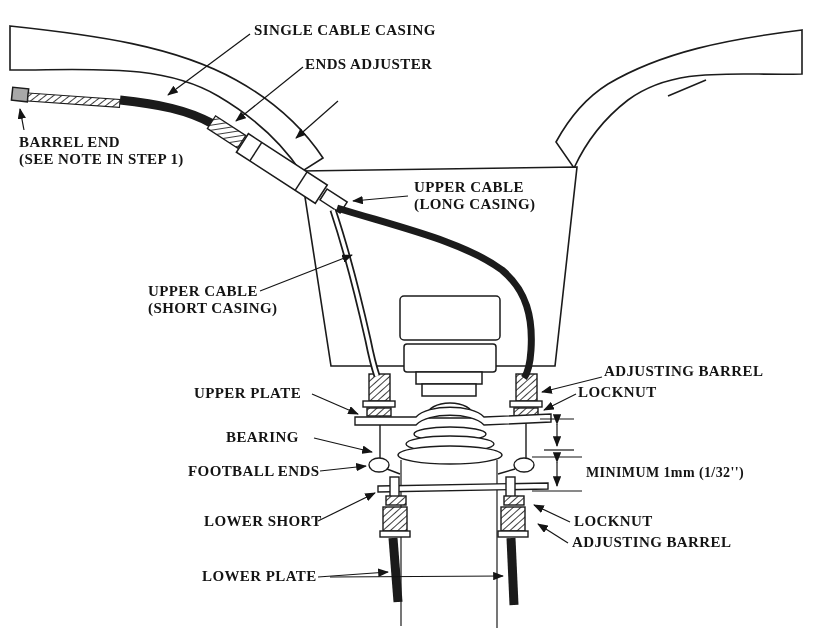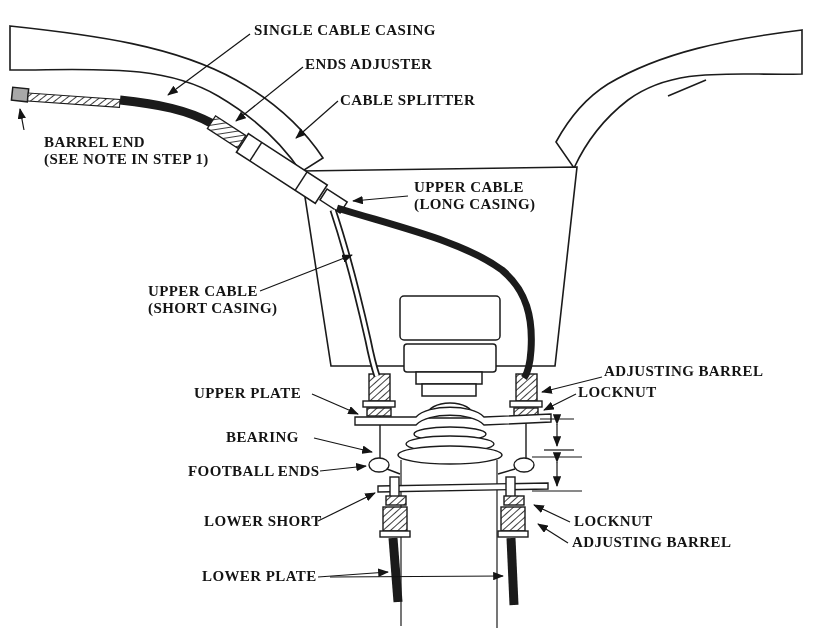--- a/index.html
+++ b/index.html
@@ -134,30 +134,30 @@
       <line x1="557" y1="424" x2="557" y2="446" marker-start="url(#arr)" marker-end="url(#arr)"></line>
       <line x1="544" y1="450" x2="574" y2="450"></line>
       <line x1="532" y1="457" x2="582" y2="457"></line>
       <line x1="557" y1="462" x2="557" y2="486" marker-start="url(#arr)" marker-end="url(#arr)"></line>
       <line x1="532" y1="491" x2="582" y2="491"></line>
     </g>
   </svg>
 
   <div class="lbl" style="left:254px;top:22px">SINGLE CABLE CASING</div>
   <div class="lbl" style="left:305px;top:56px">ENDS ADJUSTER</div>
-  <div class="lbl" style="left:340px;top:92px">CABLE SPLITTER</div>
-  <div class="lbl" style="left:44px;top:134px">BARREL END
+  <div class="lbl" style="left:19px;top:134px">BARREL END
 (SEE NOTE IN STEP 1)</div>
   <div class="lbl" style="left:414px;top:179px">UPPER CABLE
 (LONG CASING)</div>
   <div class="lbl" style="left:148px;top:283px">UPPER CABLE
 (SHORT CASING)</div>
   <div class="lbl" style="left:194px;top:385px">UPPER PLATE</div>
   <div class="lbl" style="left:604px;top:363px">ADJUSTING BARREL</div>
   <div class="lbl" style="left:578px;top:384px">LOCKNUT</div>
   <div class="lbl" style="left:226px;top:429px">BEARING</div>
   <div class="lbl" style="left:188px;top:463px">FOOTBALL ENDS</div>
+  <div class="lbl small" style="left:586px;top:464px">MINIMUM 1mm (1/32'')</div>
   <div class="lbl" style="left:204px;top:513px">LOWER SHORT</div>
   <div class="lbl" style="left:574px;top:513px">LOCKNUT</div>
   <div class="lbl" style="left:572px;top:534px">ADJUSTING BARREL</div>
   <div class="lbl" style="left:202px;top:568px">LOWER PLATE</div>
 
 </div>
 
 </body></html>

